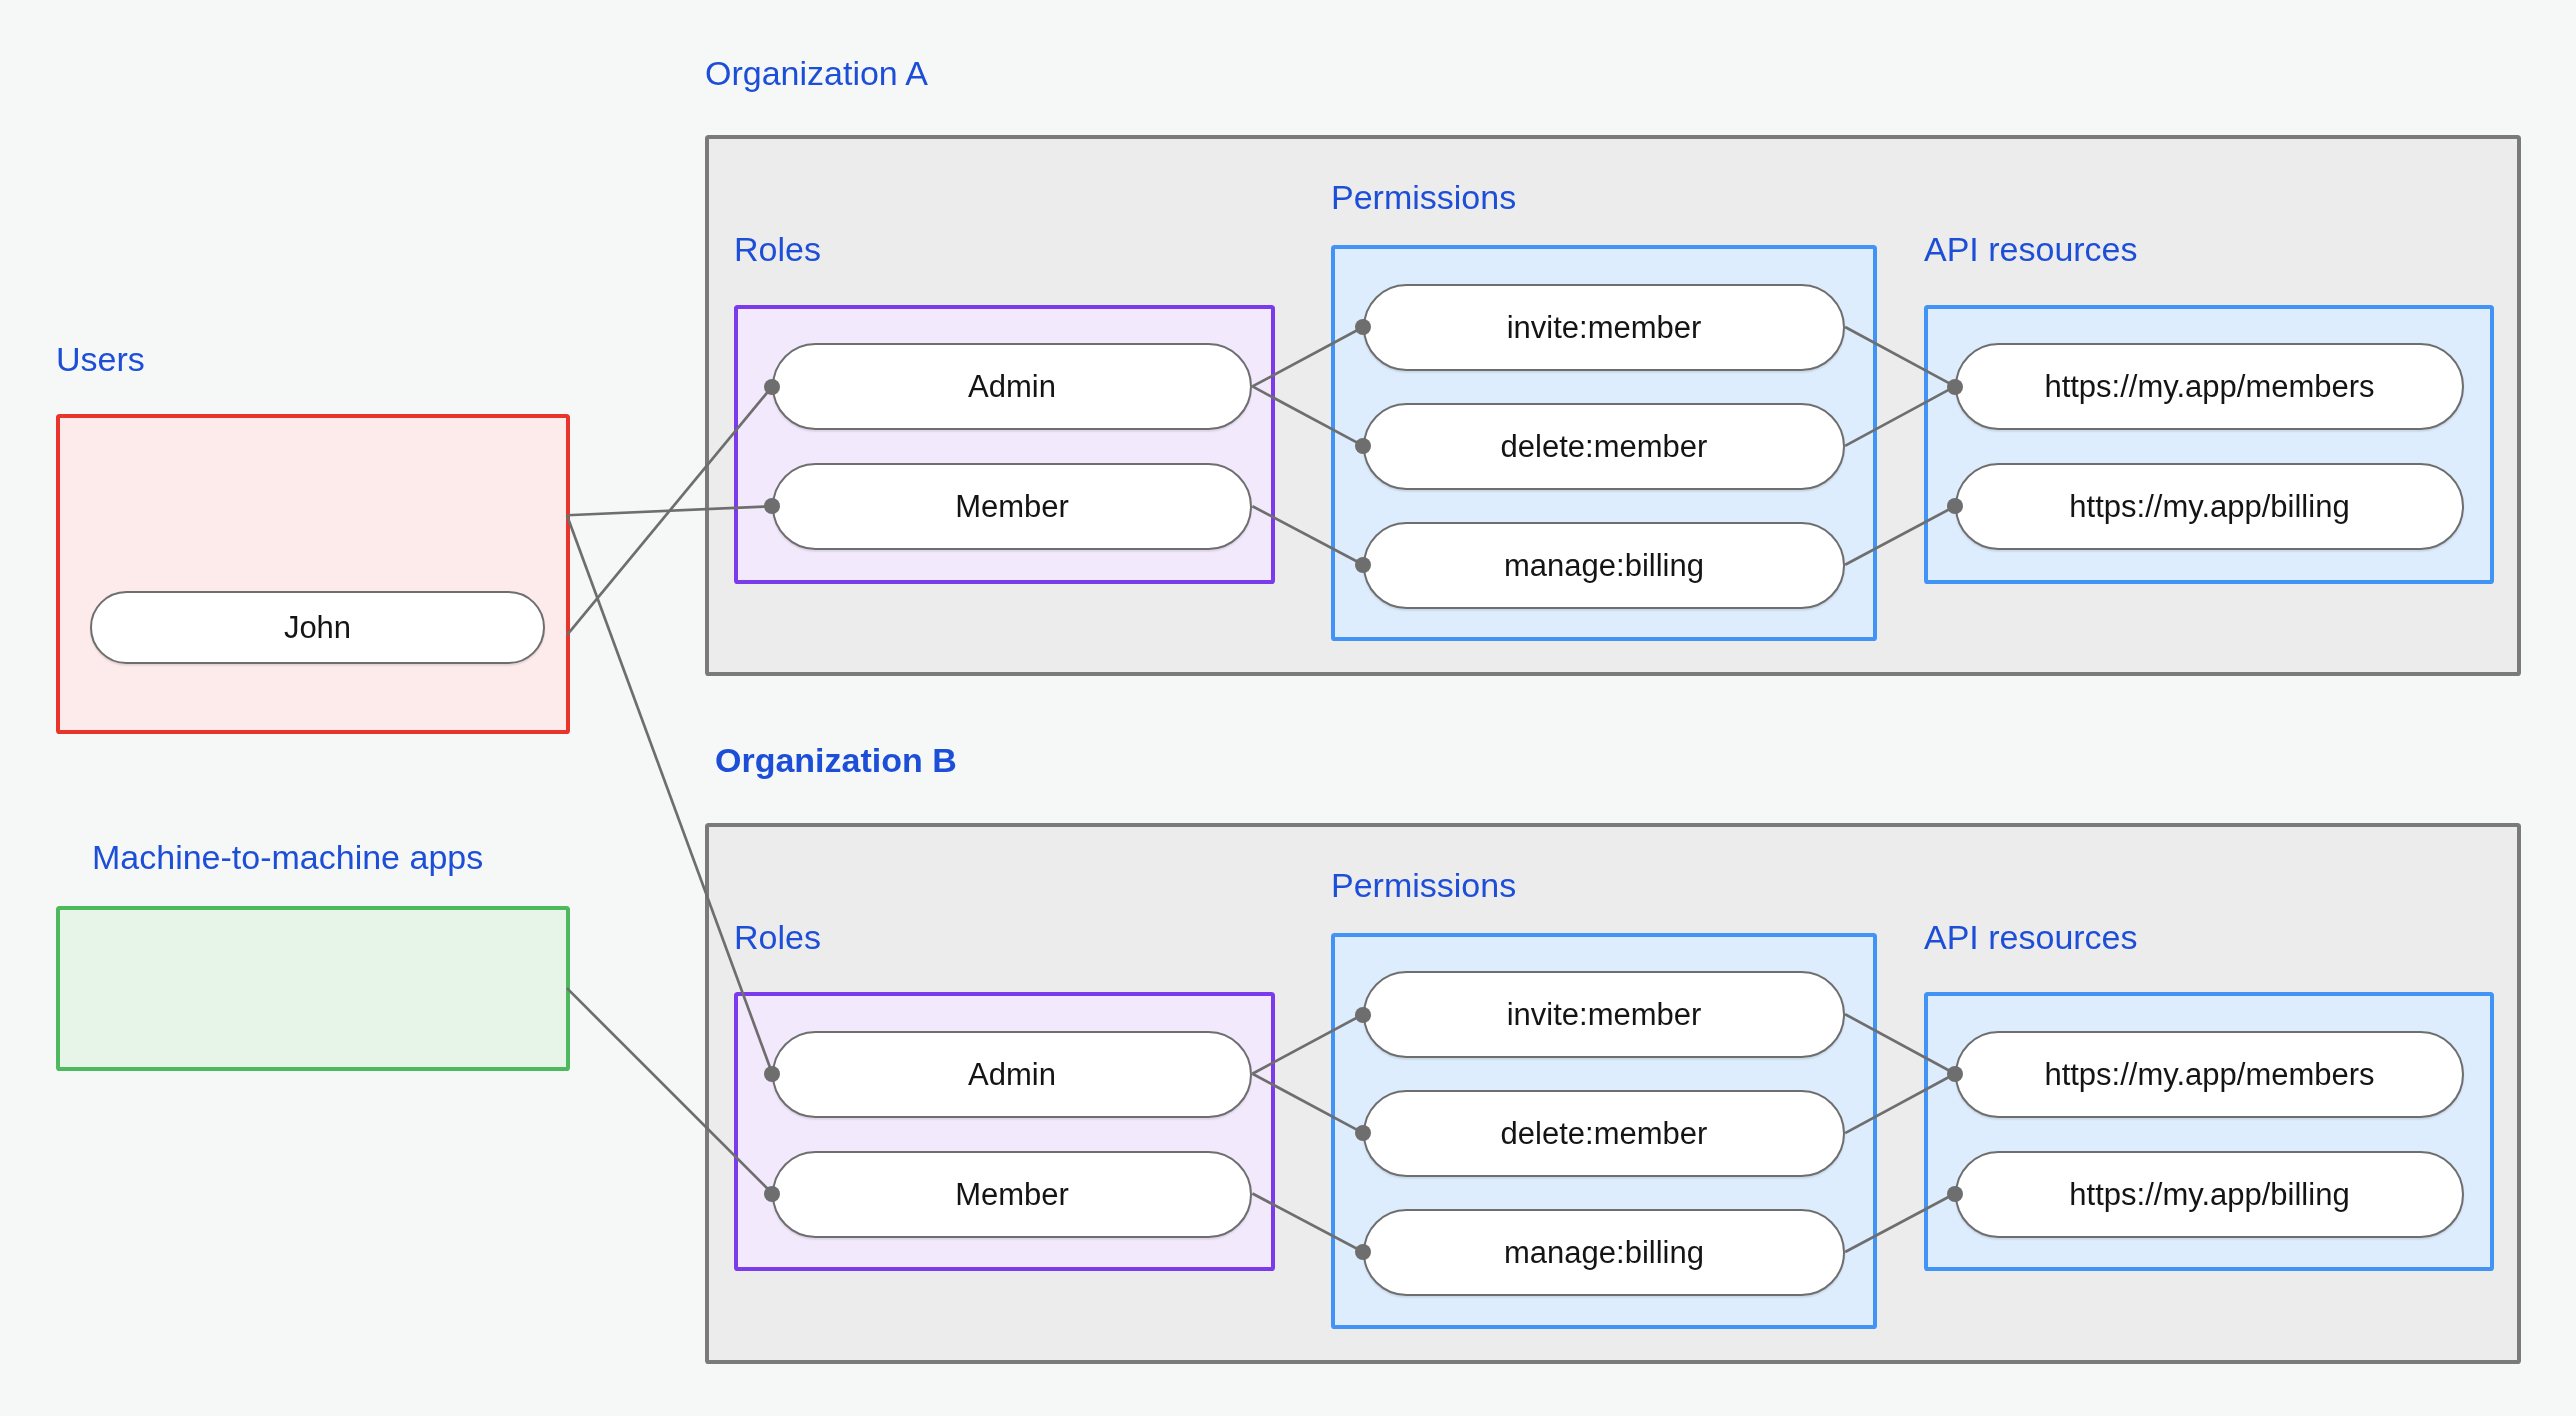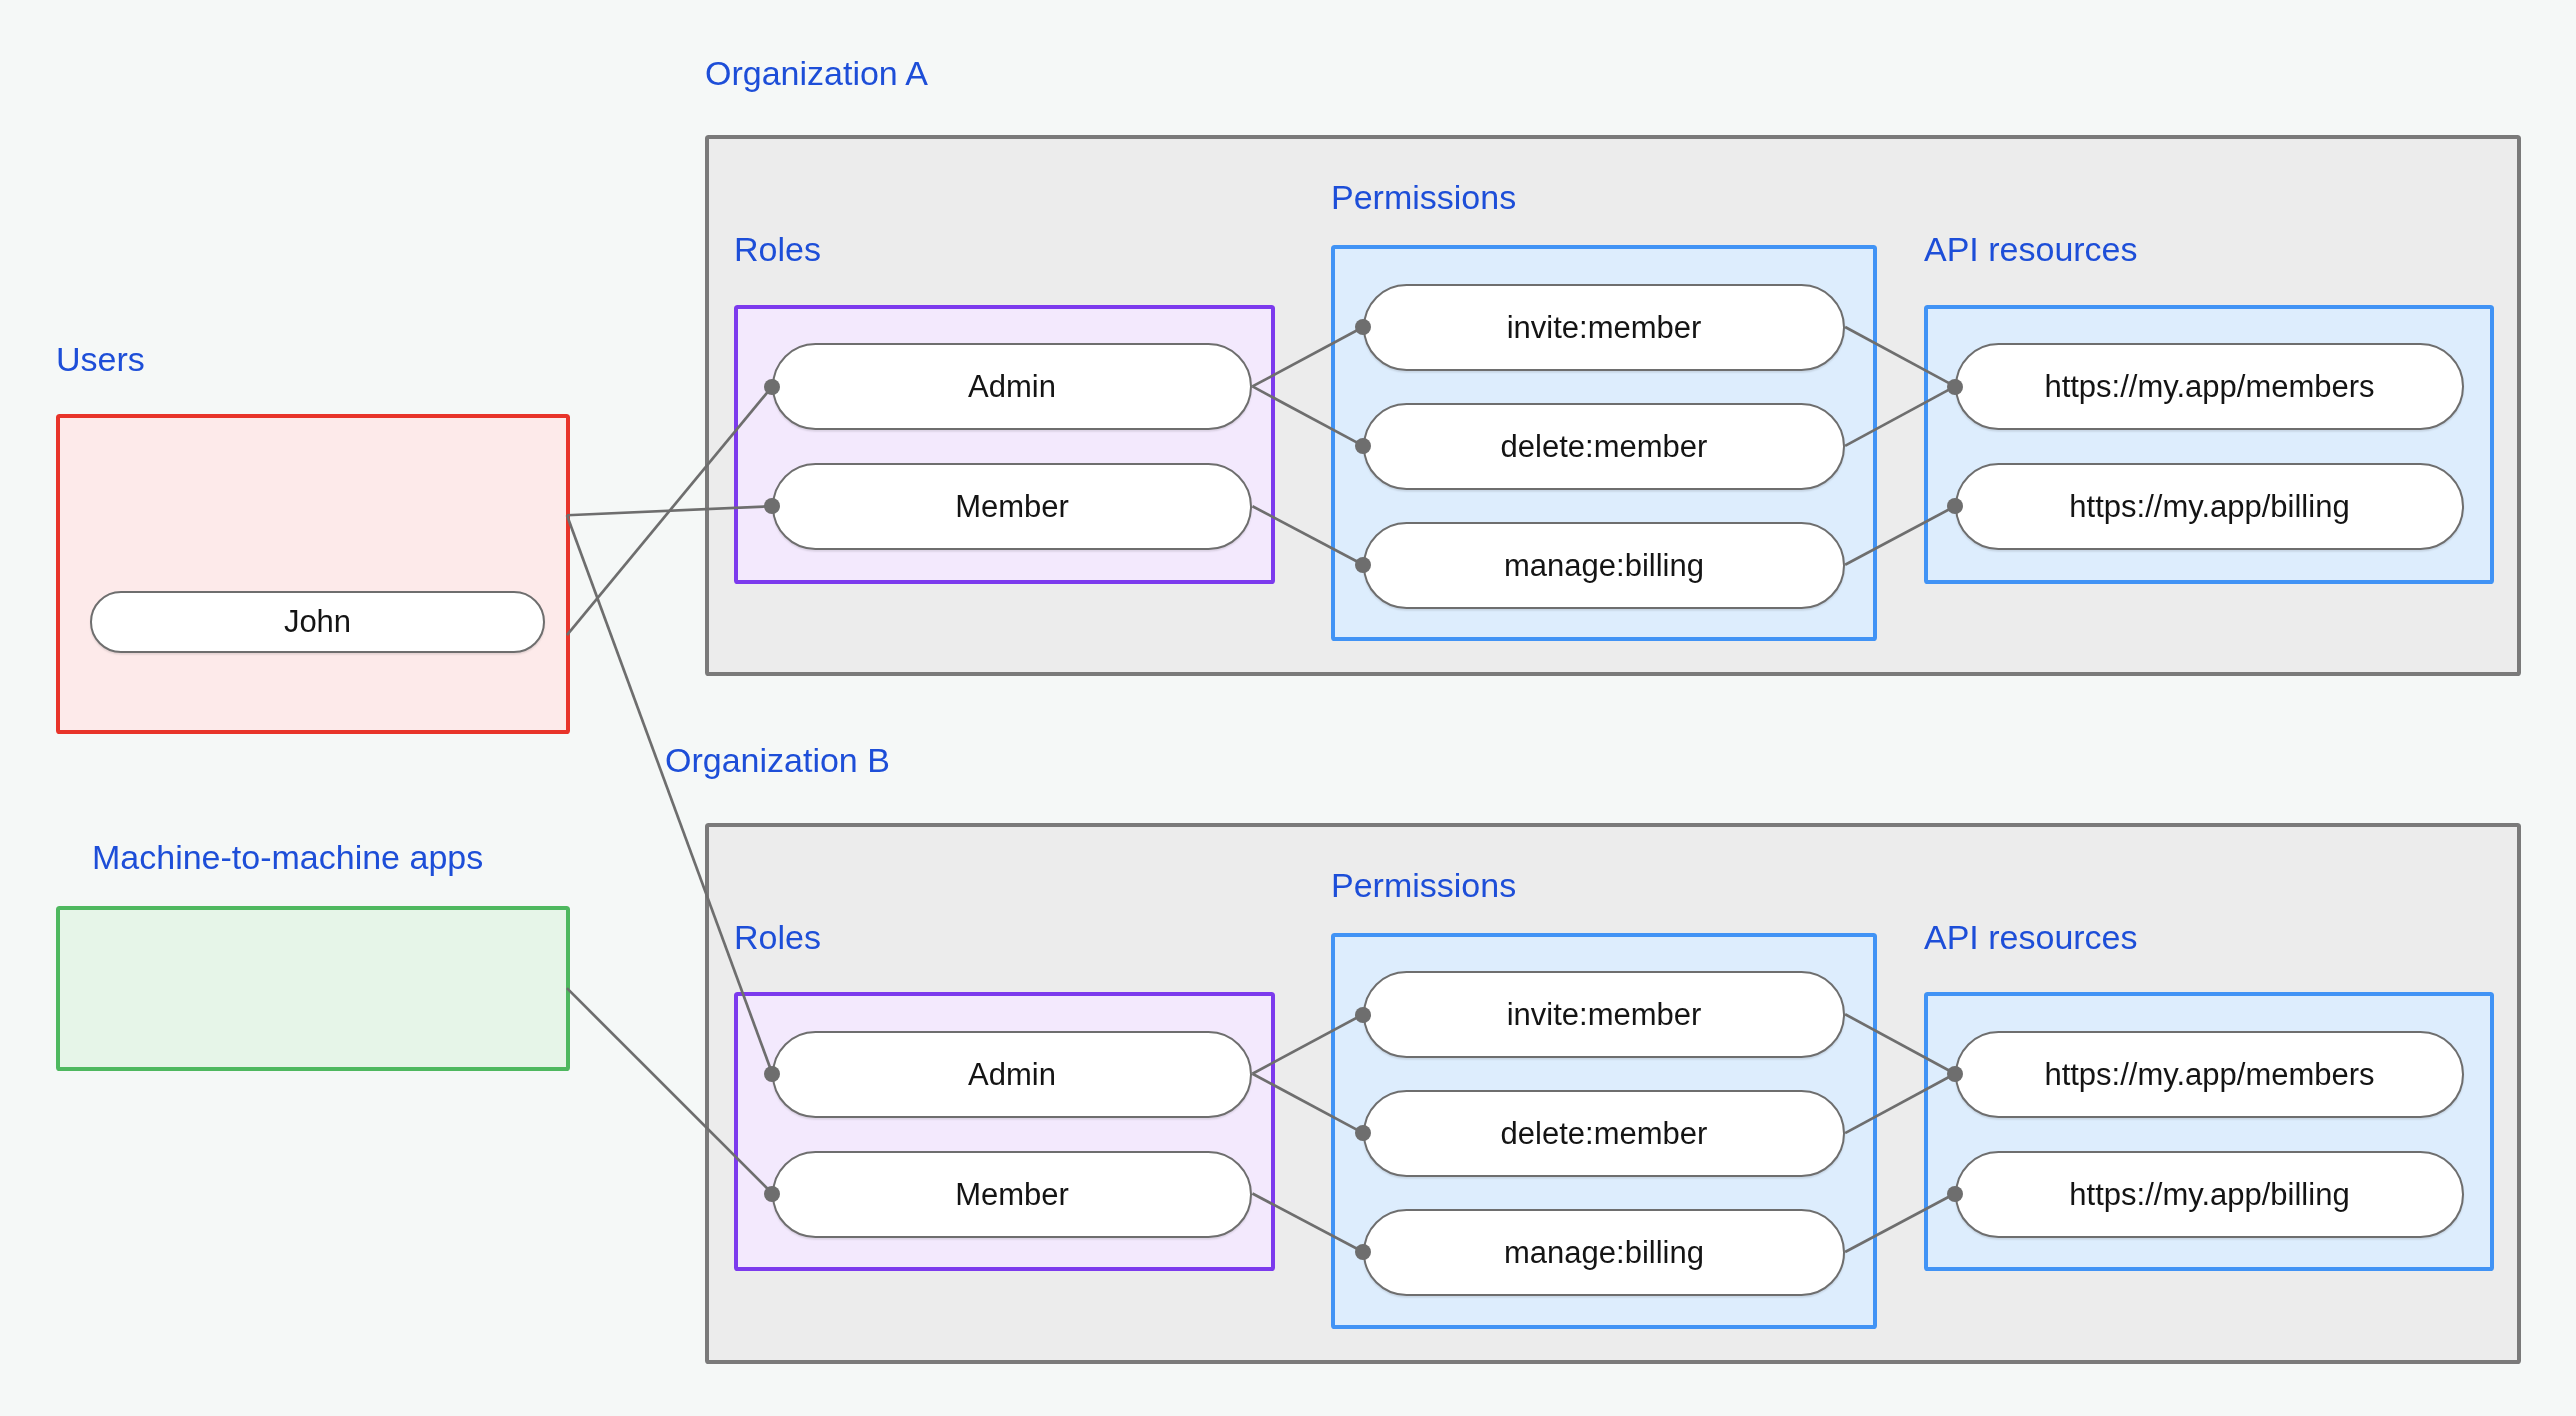--- a/index.html
+++ b/index.html
@@ -119,21 +119,21 @@
       <line x1="1390" y1="1325" x2="1513" y2="1390"></line>
 
       <line x1="2048" y1="1126" x2="2170" y2="1192"></line>
       <line x1="2048" y1="1258" x2="2170" y2="1192"></line>
       <line x1="2048" y1="1390" x2="2170" y2="1325"></line>
     </g>
   </svg>
 
   <div class="grp-label" style="left:56px; top:342px;">Users</div>
   <div class="box users-box" style="left:56px; left:56px; top:414px; width:514px; height:320px;"></div>
-  <div class="pill" style="left:90px; top:591px; width:455px; height:62px;">John</div>
+  <div class="pill" style="left:90px; top:591px; width:455px; height:73px;">John</div>
 
   <div class="grp-label" style="left:56px; top:840px;margin-left:36px;">Machine-to-machine apps</div>
   <div class="box m2m-box" style="left:56px; top:906px; width:514px; height:165px;"></div>
 
   <div class="grp-label" style="left:705px; top:56px;">Organization A</div>
   <div class="box org-box" style="left:705px; top:135px; width:1816px; height:541px;"></div>
 
   <div class="grp-label" style="left:734px; top:232px;">Roles</div>
   <div class="box roles-box" style="left:734px; top:305px; width:541px; height:279px;"></div>
   <div class="pill" style="left:772px; top:343px; width:480px; height:87px;">Admin</div>
@@ -143,21 +143,21 @@
   <div class="box perm-box" style="left:1331px; top:245px; width:546px; height:396px;"></div>
   <div class="pill" style="left:1363px; top:284px; width:482px; height:87px;">invite:member</div>
   <div class="pill" style="left:1363px; top:403px; width:482px; height:87px;">delete:member</div>
   <div class="pill" style="left:1363px; top:522px; width:482px; height:87px;">manage:billing</div>
 
   <div class="grp-label" style="left:1924px; top:232px;">API resources</div>
   <div class="box api-box" style="left:1924px; top:305px; width:570px; height:279px;"></div>
   <div class="pill" style="left:1955px; top:343px; width:509px; height:87px;">https://my.app/members</div>
   <div class="pill" style="left:1955px; top:463px; width:509px; height:87px;">https://my.app/billing</div>
 
-  <div class="grp-label" style="left:665px; top:743px;">Organization B</div>
+  <div class="grp-label" style="left:715px; top:743px;font-weight:bold;">Organization B</div>
   <div class="box org-box" style="left:705px; top:823px; width:1816px; height:541px;"></div>
 
   <div class="grp-label" style="left:734px; top:920px;">Roles</div>
   <div class="box roles-box" style="left:734px; top:992px; width:541px; height:279px;"></div>
   <div class="pill" style="left:772px; top:1031px; width:480px; height:87px;">Admin</div>
   <div class="pill" style="left:772px; top:1151px; width:480px; height:87px;">Member</div>
 
   <div class="grp-label" style="left:1331px; top:868px;">Permissions</div>
   <div class="box perm-box" style="left:1331px; top:933px; width:546px; height:396px;"></div>
   <div class="pill" style="left:1363px; top:971px; width:482px; height:87px;">invite:member</div>

